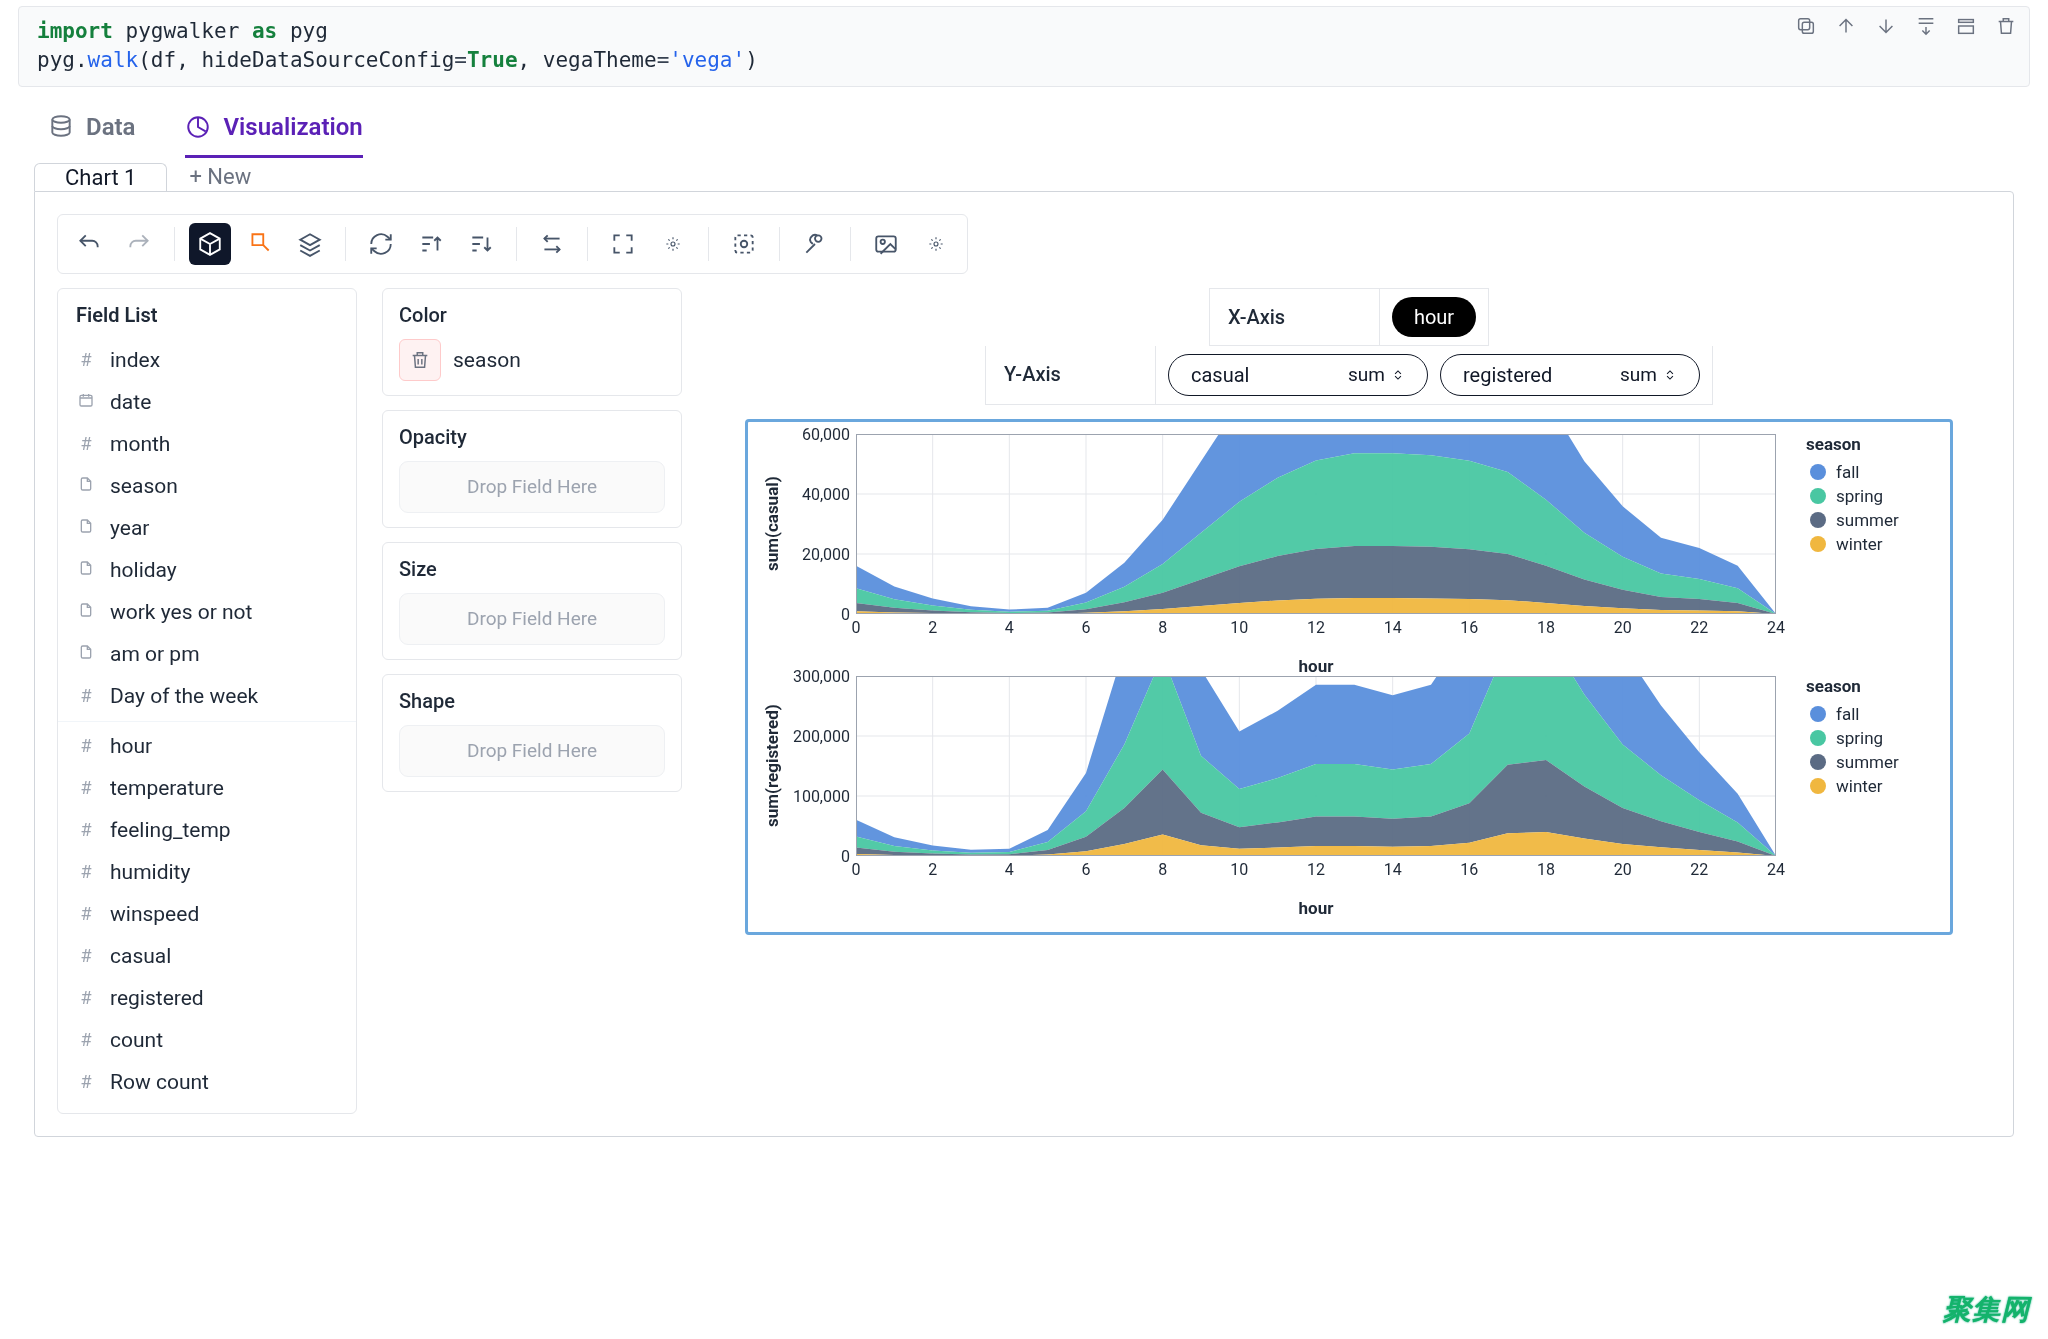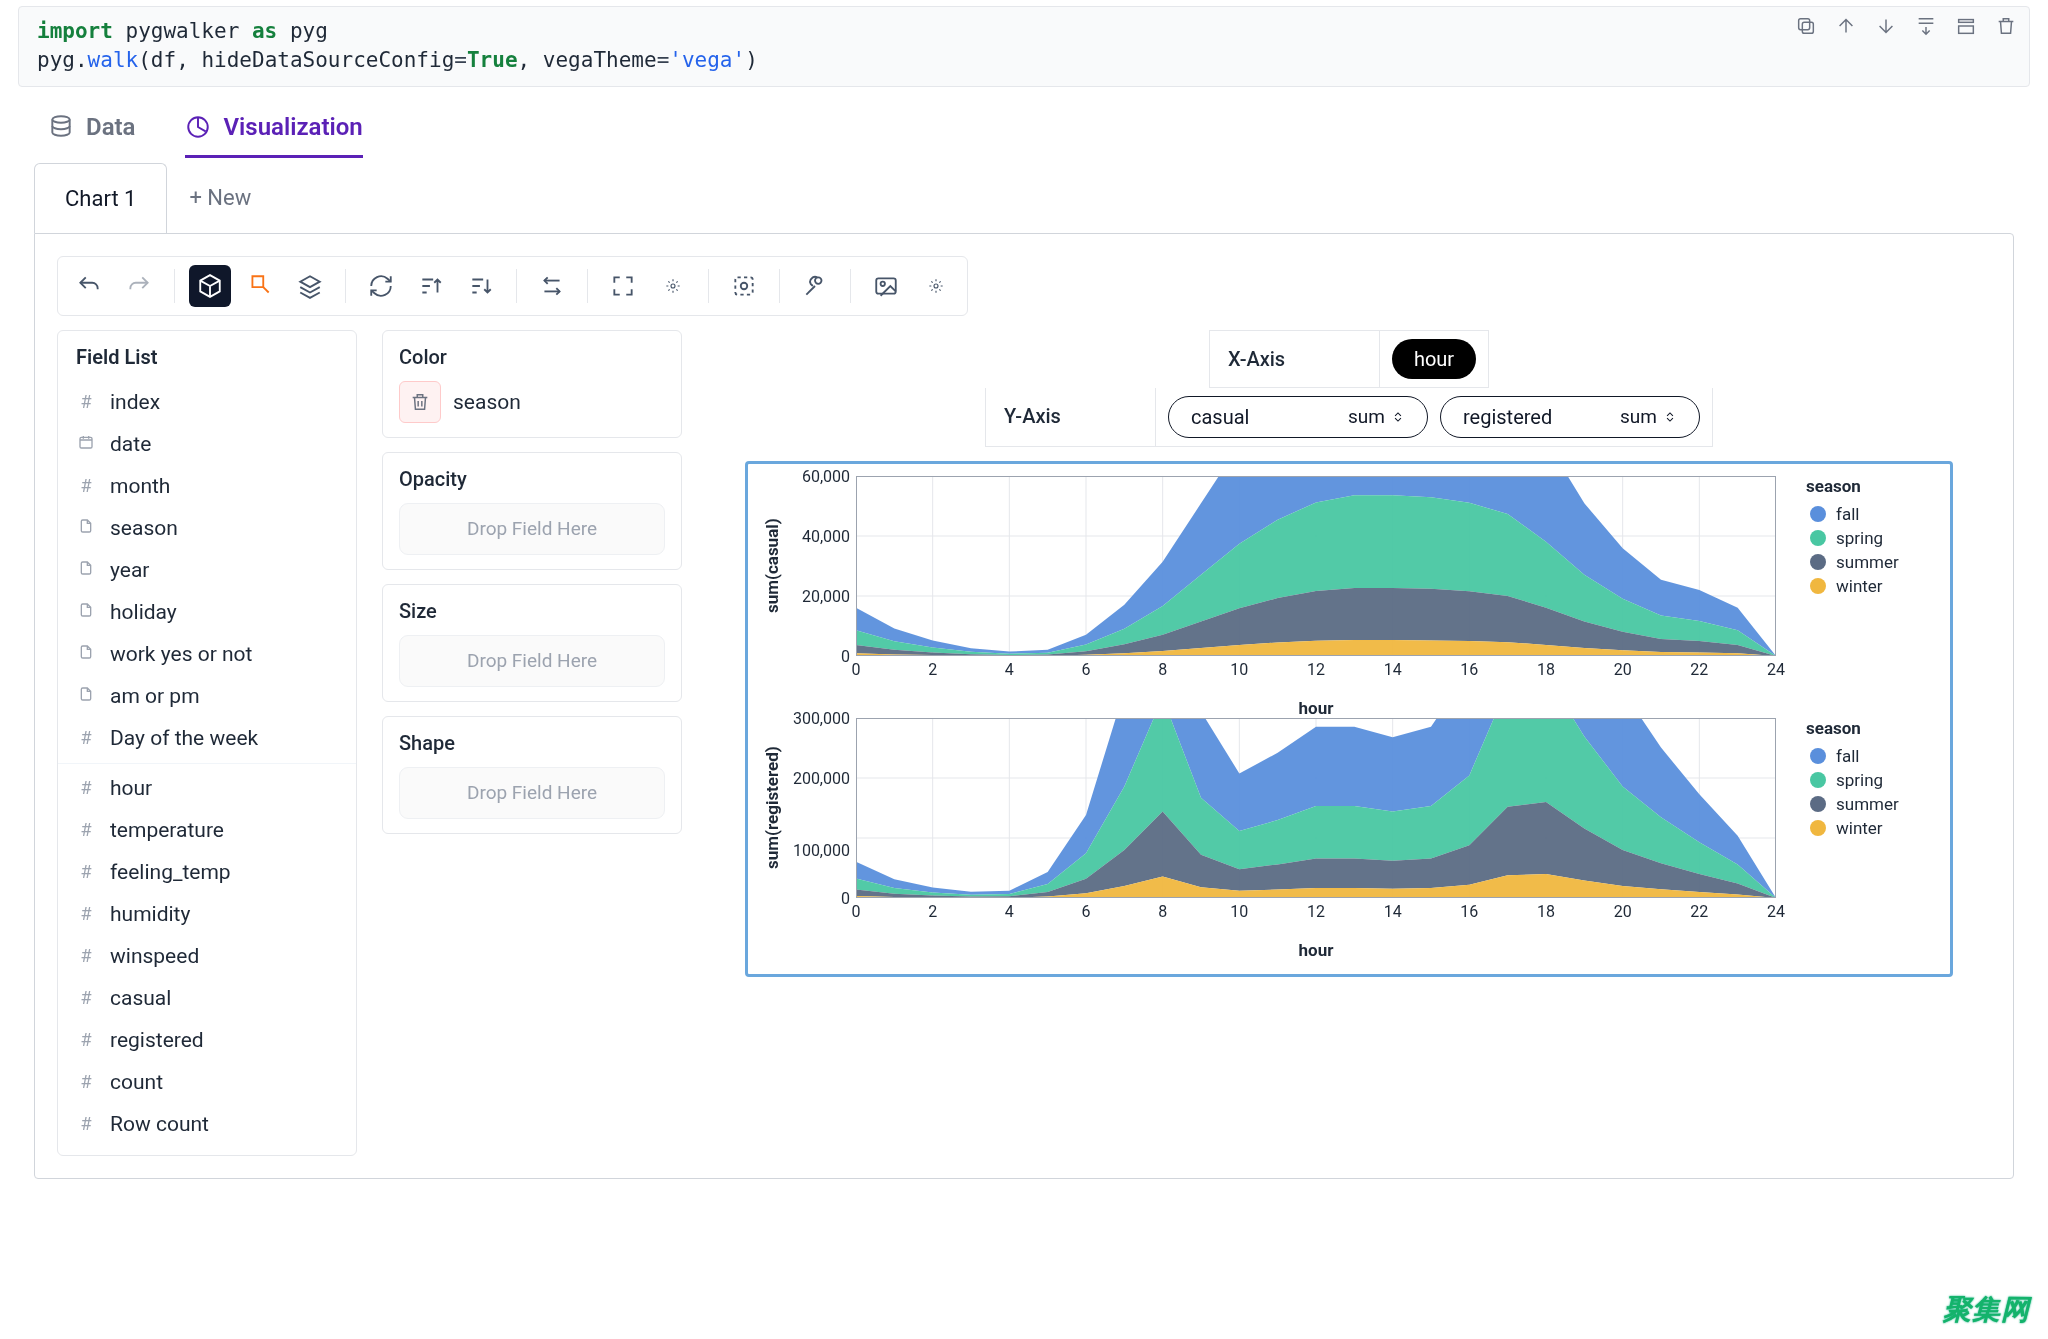--- a/index.html
+++ b/index.html
@@ -18,21 +18,21 @@
   .cell-toolbar { position: absolute; right: 10px; top: 6px; display: flex; gap: 14px; }
   .cell-toolbar .tbtn { width: 26px; height: 26px; display:flex; align-items:center; justify-content:center; color:#6b7280; cursor:pointer; }
   .cell-toolbar svg { width: 22px; height:22px; stroke:#6b7280; fill:none; stroke-width:1.6; }
   
   .top-tabs { display:flex; align-items:flex-end; gap: 50px; padding: 26px 48px 0 48px; border-bottom: 1px solid transparent; }
   .top-tab { display:flex; align-items:center; gap:12px; padding-bottom: 14px; font-size: 24px; font-weight:600; color:#6b7280; border-bottom: 3px solid transparent; cursor:pointer; }
   .top-tab.active { color:#5b21b6; border-bottom-color:#5b21b6; }
   .top-tab svg { width:26px; height:26px; stroke:currentColor; fill:none; stroke-width:1.8; }
   
   .chart-tabs { display:flex; align-items:center; padding-left: 34px; margin-top: 4px; }
-  .chart-tab { border:1px solid #d1d5db; border-bottom:none; border-radius:6px 6px 0 0; padding: 22px 30px; font-size:22px; background:#fff; color:#111827; cursor:pointer;}
+  .chart-tab { border:1px solid #d1d5db; border-bottom:none; border-radius:6px 6px 0 0; padding: 1px 30px; font-size:22px; background:#fff; color:#111827; cursor:pointer;}
   .chart-tab.new { border:none; color:#6b7280; padding-left:22px; }
   
   .panel { border:1px solid #d1d5db; border-radius: 0 4px 4px 4px; margin: 0 34px 0 34px; padding: 22px; }
   
   .iconbar { display:flex; align-items:center; gap: 8px; border:1px solid #e5e7eb; border-radius:6px; padding: 8px 10px; width:fit-content; }
   .iconbar .sep { width:1px; height:34px; background:#e5e7eb; margin:0 6px; }
   .ibtn { width:42px; height:42px; border-radius:6px; display:flex; align-items:center; justify-content:center; cursor:pointer; }
   .ibtn svg { width:26px; height:26px; stroke:#475569; fill:none; stroke-width:1.7; }
   .ibtn.dark { background:#0f172a; }
   .ibtn.dark svg { stroke:#fff; }
@@ -473,21 +473,21 @@
             <div class="xtick" style="left: 690px;">18</div>
             <div class="xtick" style="left: 766.667px;">20</div>
             <div class="xtick" style="left: 843.333px;">22</div>
             <div class="xtick" style="left: 920px;">24</div>
           </div>
           <div class="xlab" style="width: 920px;">hour</div>
           <div class="plot">
             <div class="ylab-vert">sum(registered)</div>
             <div class="yaxis" style="height: 180px;">
               <div class="ytick" style="top: 180px;">0</div>
-              <div class="ytick" style="top: 132px;">100,000</div>
+              <div class="ytick" style="top: 120px;">100,000</div>
               <div class="ytick" style="top: 60px;">200,000</div>
               <div class="ytick" style="top: 0px;">300,000</div>
             </div>
             <svg class="area" width="920" height="180">
               <line x1="0" x2="920" y1="180" y2="180" stroke="#e5e7eb"></line>
               <line x1="0" x2="920" y1="120" y2="120" stroke="#e5e7eb"></line>
               <line x1="0" x2="920" y1="60" y2="60" stroke="#e5e7eb"></line>
               <line x1="0" x2="920" y1="0" y2="0" stroke="#e5e7eb"></line>
               <line x1="0" x2="0" y1="0" y2="180" stroke="#e5e7eb"></line>
               <line x1="76.66666666666666" x2="76.66666666666666" y1="0" y2="180" stroke="#e5e7eb"></line>

